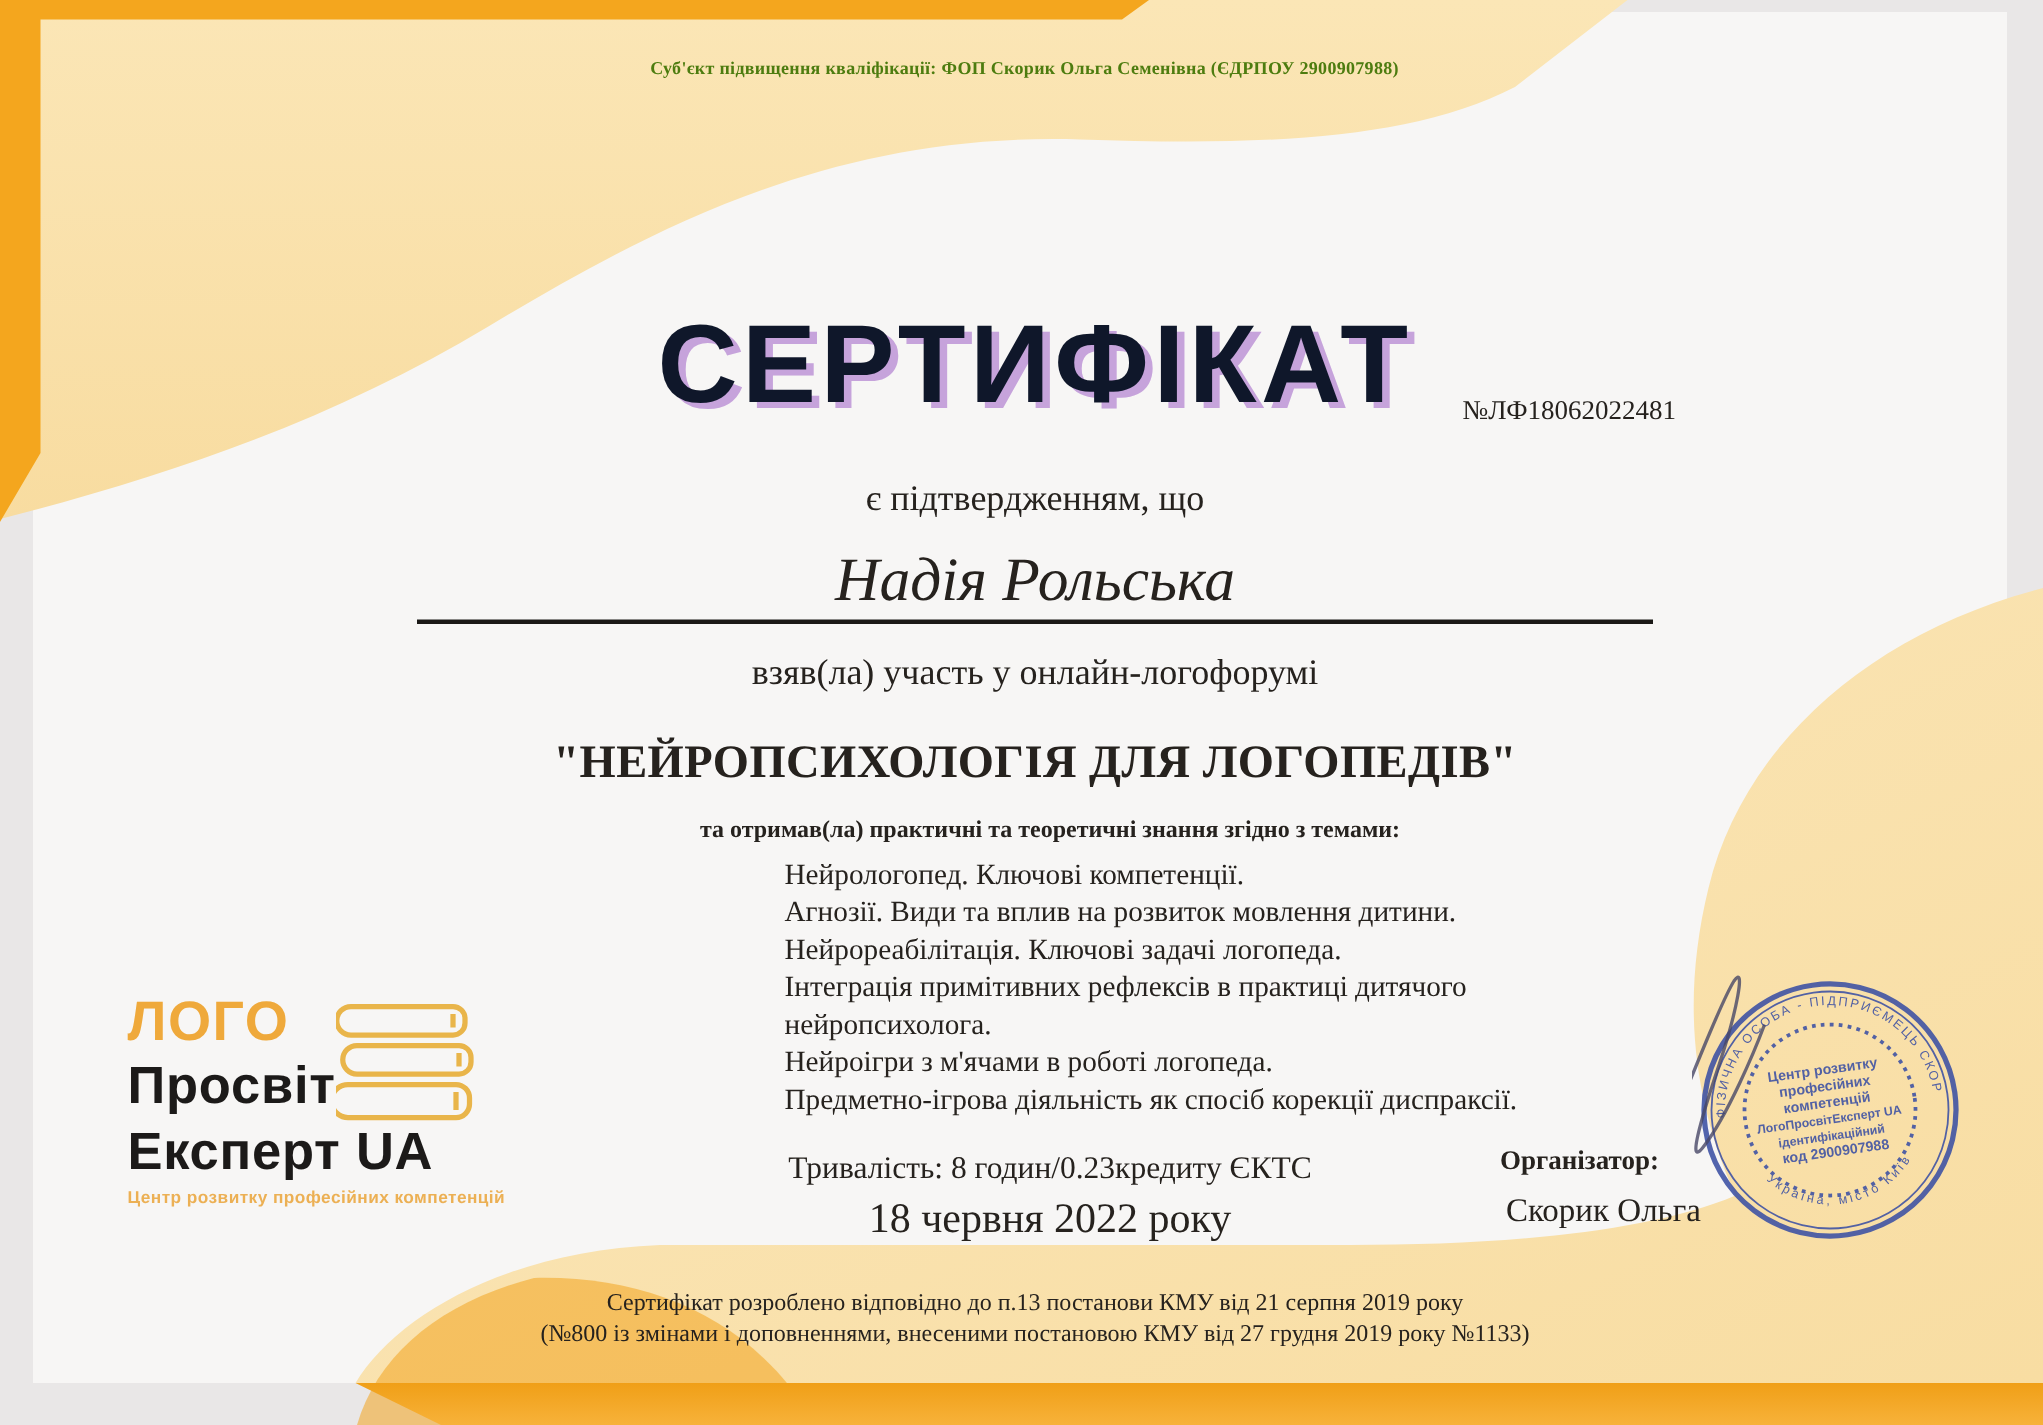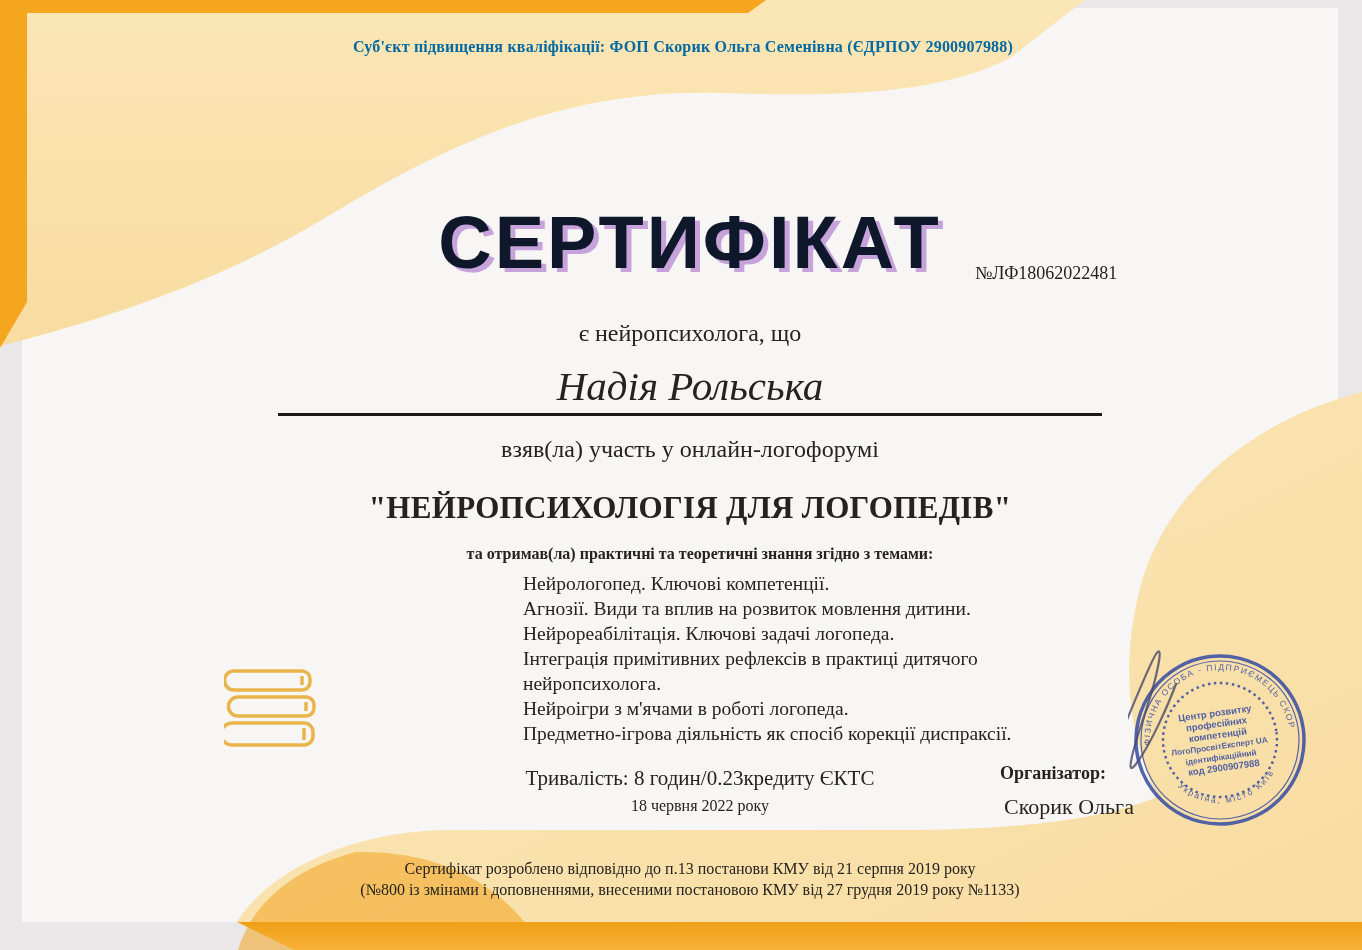--- a/index.html
+++ b/index.html
@@ -5,38 +5,38 @@
   html,body{margin:0;padding:0;background:#cfcdcd;}
   #canvas{
     position:relative;width:1362px;height:950px;overflow:hidden;
     background:#e9e7e7;
     font-family:"Liberation Serif", serif;
     color:#26221e;
   }
   #bg{position:absolute;left:0;top:0;width:1362px;height:950px;}
   .abs{position:absolute;}
   .ctr{text-align:center;}
-  .provider{left:20px;top:38px;width:1326px;font-size:16px;font-weight:bold;color:#0369a1;letter-spacing:.2px;}
+  .provider{left:20px;top:38px;width:1326px;font-size:12px;font-weight:bold;color:#4d7c0f;letter-spacing:.2px;}
   .title{
     left:240px;top:200px;width:900px;
     font-family:"Liberation Sans", sans-serif;
     font-size:74px;font-weight:800;letter-spacing:3px;
     color:#0f172a;text-shadow:5px 4px 0 #c6a3db;
   }
   .cert-no{left:975px;top:263px;width:220px;font-size:18px;color:#26221e;}
   .confirm{left:290px;top:320px;width:800px;font-size:24px;}
   .name{left:290px;top:362px;width:800px;font-size:41px;font-style:italic;}
   .rule{left:278px;top:413px;width:824px;height:3px;background:#1b1916;}
   .particip{left:290px;top:436px;width:800px;font-size:24px;}
   .event{left:230px;top:490px;width:920px;font-size:31px;font-weight:bold;letter-spacing:.3px;}
   .intro{left:290px;top:545px;width:820px;font-size:16px;font-weight:bold;}
   .topics{left:488px;top:571px;width:495px;font-size:19.5px;line-height:25px;margin-left:35px;}
   .topics div{white-space:normal;}
   .duration{left:290px;top:766px;width:820px;font-size:21px;}
-  .date{left:290px;top:797px;width:820px;font-size:16px;text-align:center;}
+  .date{left:290px;top:797px;width:820px;font-size:28px;text-align:center;}
   .footer{left:230px;top:858px;width:920px;font-size:16px;line-height:21px;}
   .logo-block{left:85px;top:660px;width:300px;font-family:"Liberation Sans", sans-serif;}
   .logo-l1{font-size:37px;font-weight:800;color:#efa93b;letter-spacing:1px;}
   .logo-l2,.logo-l3{font-size:35px;font-weight:800;color:#1c1a19;letter-spacing:.5px;line-height:44px;}
   .logo-tag{font-size:11.5px;font-weight:bold;color:#ecb054;margin-top:3px;letter-spacing:.3px;}
   .books{left:224px;top:668px;}
   .org-label{left:1000px;top:763px;width:220px;font-size:18px;font-weight:bold;}
   .org-name{left:1004px;top:794px;width:220px;font-size:22px;}
   .stampwrap{left:1128px;top:648px;width:184px;height:184px;}
 </style>
@@ -81,21 +81,21 @@
     <path d="M238,950 C 252,902 295,868 356,852 C 436,850 505,882 544,950 Z" fill="#f2a41f" opacity="0.55"></path>
 
     <path d="M237,922 L1362,922 L1362,950 L294,950 Z" fill="url(#amberGrad)"></path>
   </svg>
 
   <div class="abs ctr provider">Суб'єкт підвищення кваліфікації: ФОП Скорик Ольга Семенівна (ЄДРПОУ 2900907988)</div>
 
   <div class="abs ctr title">СЕРТИФІКАТ</div>
   <div class="abs cert-no">№ЛФ18062022481</div>
 
-  <div class="abs ctr confirm">є нейропсихолога, що</div>
+  <div class="abs ctr confirm">є підтвердженням, що</div>
   <div class="abs ctr name">Надія Рольська</div>
   <div class="abs rule"></div>
   <div class="abs ctr particip">взяв(ла) участь у онлайн-логофорумі</div>
 
   <div class="abs ctr event">"НЕЙРОПСИХОЛОГІЯ ДЛЯ ЛОГОПЕДІВ"</div>
 
   <div class="abs ctr intro">та отримав(ла) практичні та теоретичні знання згідно з темами:</div>
   <div class="abs topics">
     <div>Нейрологопед. Ключові компетенції.</div>
     <div>Агнозії. Види та вплив на розвиток мовлення дитини.</div>
@@ -106,20 +106,26 @@
   </div>
 
   <div class="abs ctr duration">Тривалість: 8 годин/0.23кредиту ЄКТС</div>
   <div class="abs ctr date">18 червня 2022 року</div>
 
   <div class="abs ctr footer">
     <div>Сертифікат розроблено відповідно до п.13 постанови КМУ від 21 серпня 2019 року</div>
     <div>(№800 із змінами і доповненнями, внесеними постановою КМУ від 27 грудня 2019 року №1133)</div>
   </div>
 
+  <div class="abs logo-block">
+    <div class="logo-l1">ЛОГО</div>
+    <div class="logo-l2">Просвіт</div>
+    <div class="logo-l3">Експерт UA</div>
+    <div class="logo-tag">Центр розвитку професійних компетенцій</div>
+  </div>
 
   <svg class="abs books" width="96" height="84" viewBox="0 0 96 84">
     <g fill="none" stroke="#e9b54a" stroke-width="3.5" stroke-linejoin="round">
       <path d="M10,3 h68 a8,8 0 0 1 8,8 v3 a8,8 0 0 1 -8,8 h-68 a6,6 0 0 1 0,-19 z"></path>
       <path d="M78,8 v9"></path>
       <path d="M14,29 h68 a8,8 0 0 1 8,8 v3 a8,8 0 0 1 -8,8 h-68 a6,6 0 0 1 0,-19 z"></path>
       <path d="M82,34 v9"></path>
       <path d="M8,55 h72 a9,9 0 0 1 9,9 v4 a9,9 0 0 1 -9,9 h-72 a7,7 0 0 1 0,-22 z"></path>
       <path d="M80,60 v12"></path>
     </g>

